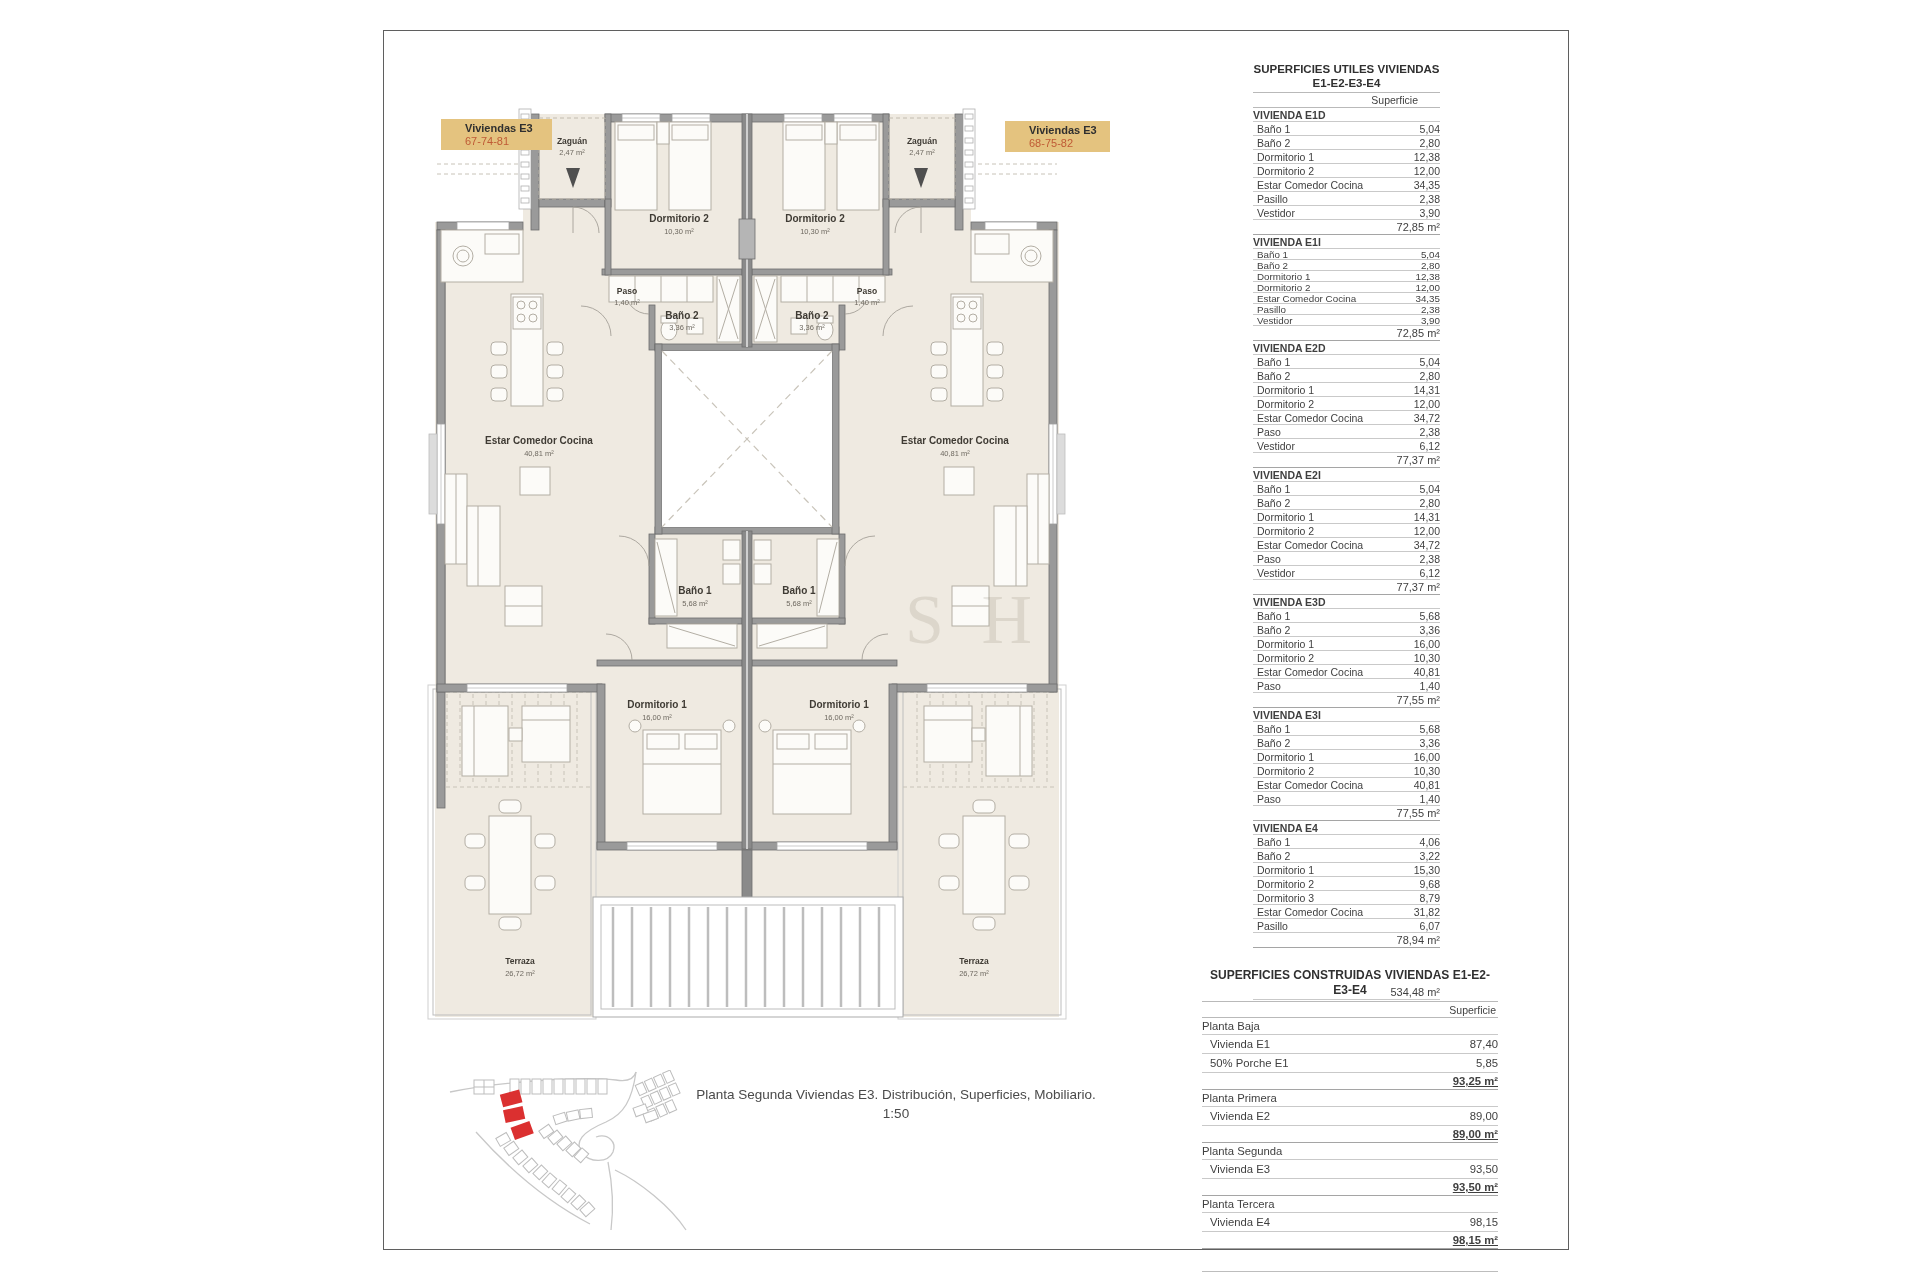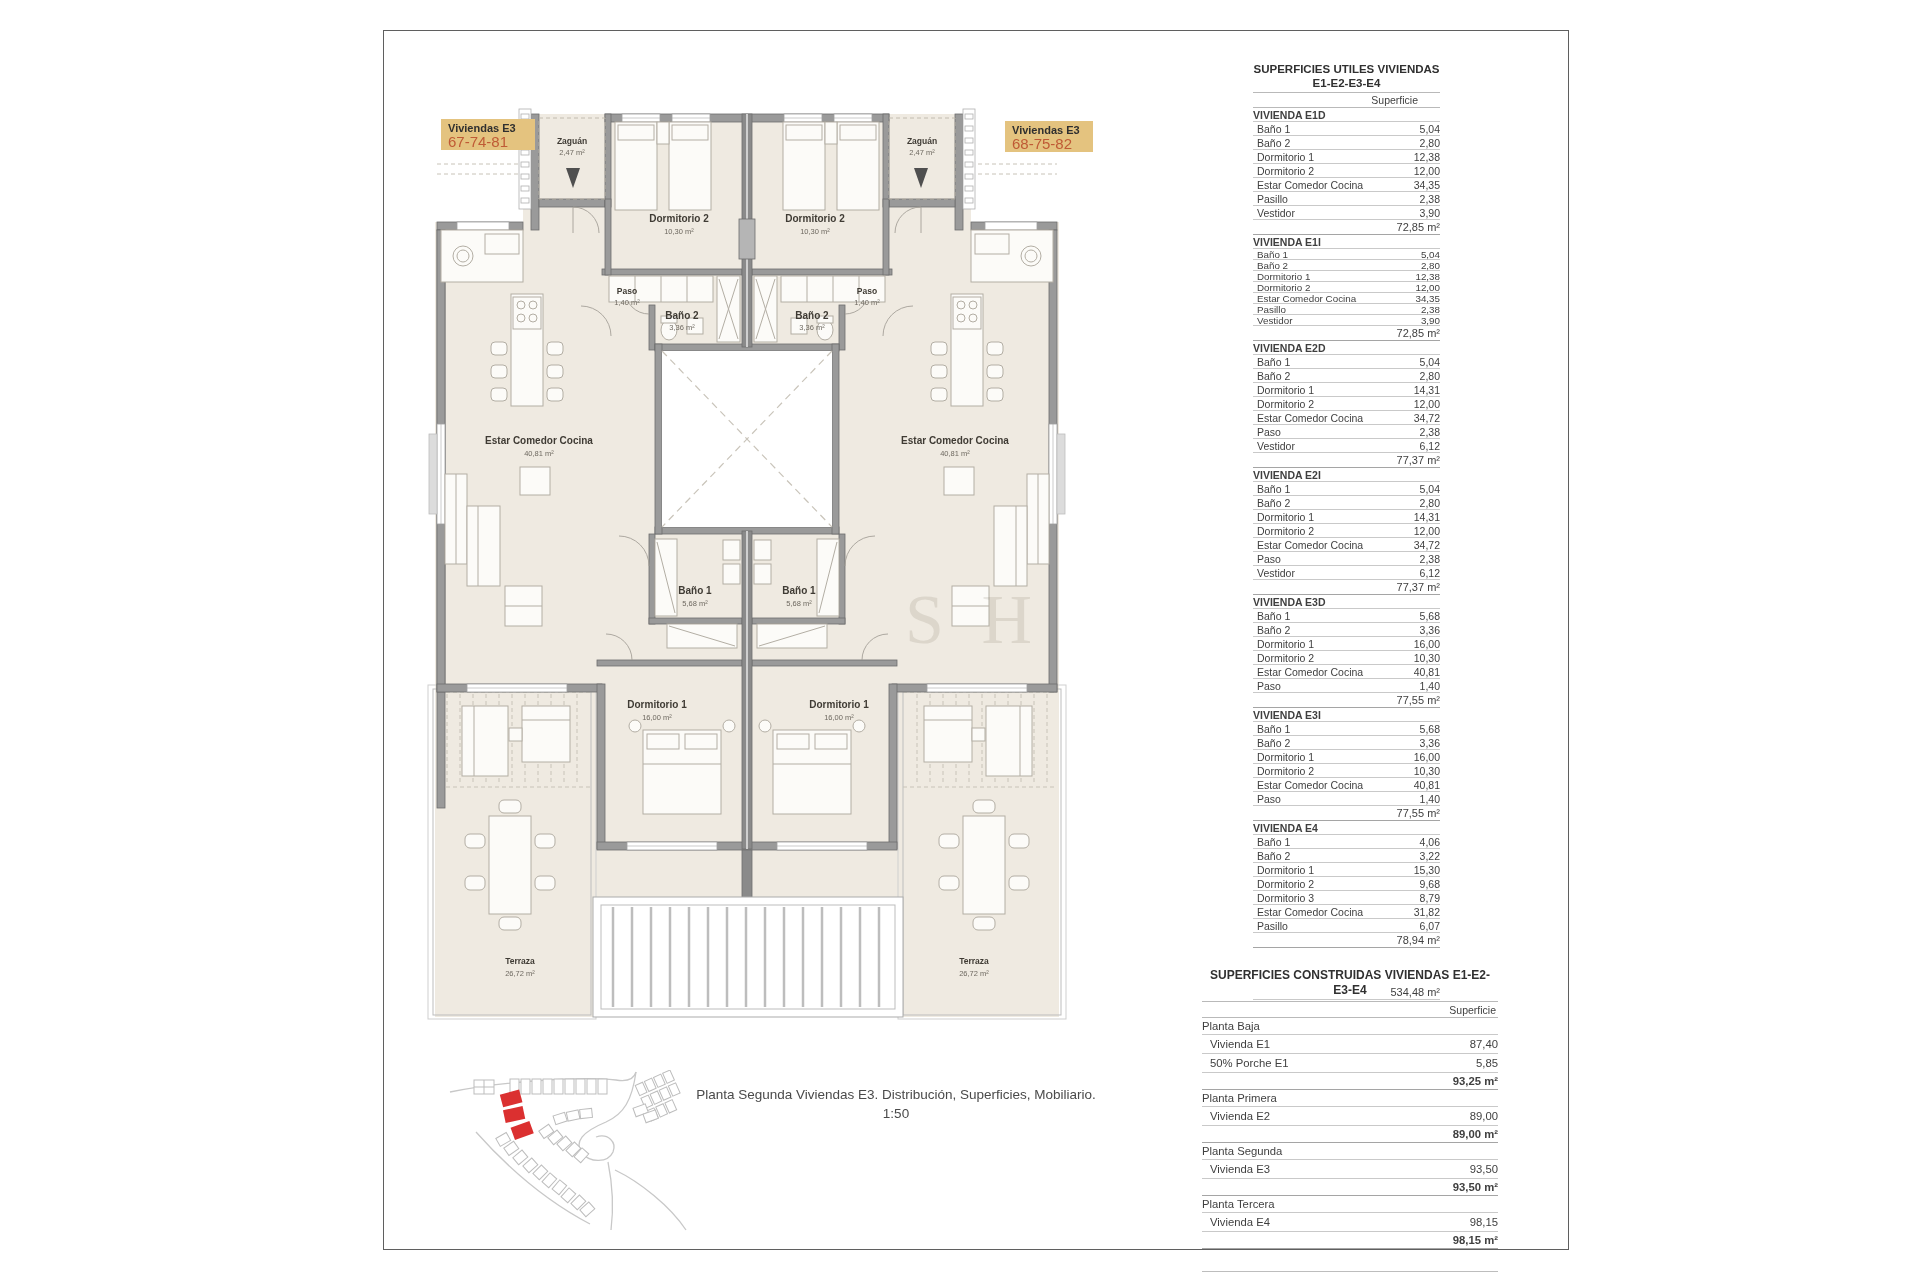--- a/index.html
+++ b/index.html
@@ -3,23 +3,23 @@
 <meta charset="utf-8">
 <style>
   html,body{margin:0;padding:0;background:#fff;}
   #stage{position:relative;width:1920px;height:1280px;background:#ffffff;overflow:hidden;
          font-family:"Liberation Sans", sans-serif;color:#3d3d3d;}
   
   #frame{position:absolute;left:383px;top:30px;width:1184px;height:1218px;border:1px solid #5f5f5f;}
   
   #plan{position:absolute;left:427px;top:103px;width:660px;height:942px;}
   
-  .badge{position:absolute;background:#e4c37f;padding:3px 7px 2px 7px;line-height:13px;}
+  .badge{position:absolute;background:#e4c37f;padding:3px 7px 2px 24px;line-height:13px;}
   .badge .bt{font-size:11px;font-weight:bold;color:#2f2f2f;}
-  .badge .bu{font-size:15px;color:#bf5a35;}
+  .badge .bu{font-size:11px;color:#bf5a35;}
   #badge-left{left:441px;top:119px;width:80px;}
   #badge-right{left:1005px;top:121px;width:74px;}
   
   #wm{position:absolute;left:905px;top:580px;font-family:"Liberation Serif",serif;
       font-size:70px;letter-spacing:10px;color:rgba(95,85,65,0.13);text-align:right;}
   
   #caption{position:absolute;left:690px;top:1085px;width:412px;text-align:center;
            font-size:13.5px;color:#4a4a4a;line-height:19px;}
   
   .tbl{position:absolute;}
@@ -38,21 +38,21 @@
   #tbl1 .trow .tl{padding-left:4px;}
   #tbl1 .trow.compact{height:10px;font-size:9.8px;}
   #tbl1 .trow.group{font-weight:bold;align-items:flex-end;}
   #tbl1 .trow.group .tl{padding-left:0;}
   #tbl1 .trow.total{height:14px;font-size:11px;border-bottom:1px solid #a5a5a5;}
   #tbl1 .trow.grand{height:15px;font-size:11px;font-weight:normal;margin-top:36px;}
   #tbl2 .trow{font-size:11.3px;}
   #tbl2 .trow.group{height:16px;}
   #tbl2 .trow.item{height:18px;}
   #tbl2 .trow.item .tl{padding-left:8px;}
-  #tbl2 .trow.total{height:16px;font-weight:bold;border-bottom:1px solid #a5a5a5;}
+  #tbl2 .trow.total{height:16px;font-weight:bold;border-bottom:1px solid #a5a5a5;text-decoration:underline;}
   .t-endline{height:22px;border-bottom:1px solid #bdbdbd;}
   
   #sitemap{position:absolute;left:448px;top:1070px;width:300px;height:178px;}
   
   text{font-family:"Liberation Sans",sans-serif;}
   .rn{font-size:10px;font-weight:bold;fill:#3f3b34;text-anchor:middle;}
   .rns{font-size:8.5px;font-weight:bold;fill:#3f3b34;text-anchor:middle;}
   .ra{font-size:7.5px;fill:#6e6960;text-anchor:middle;}
 </style>
 </head>

